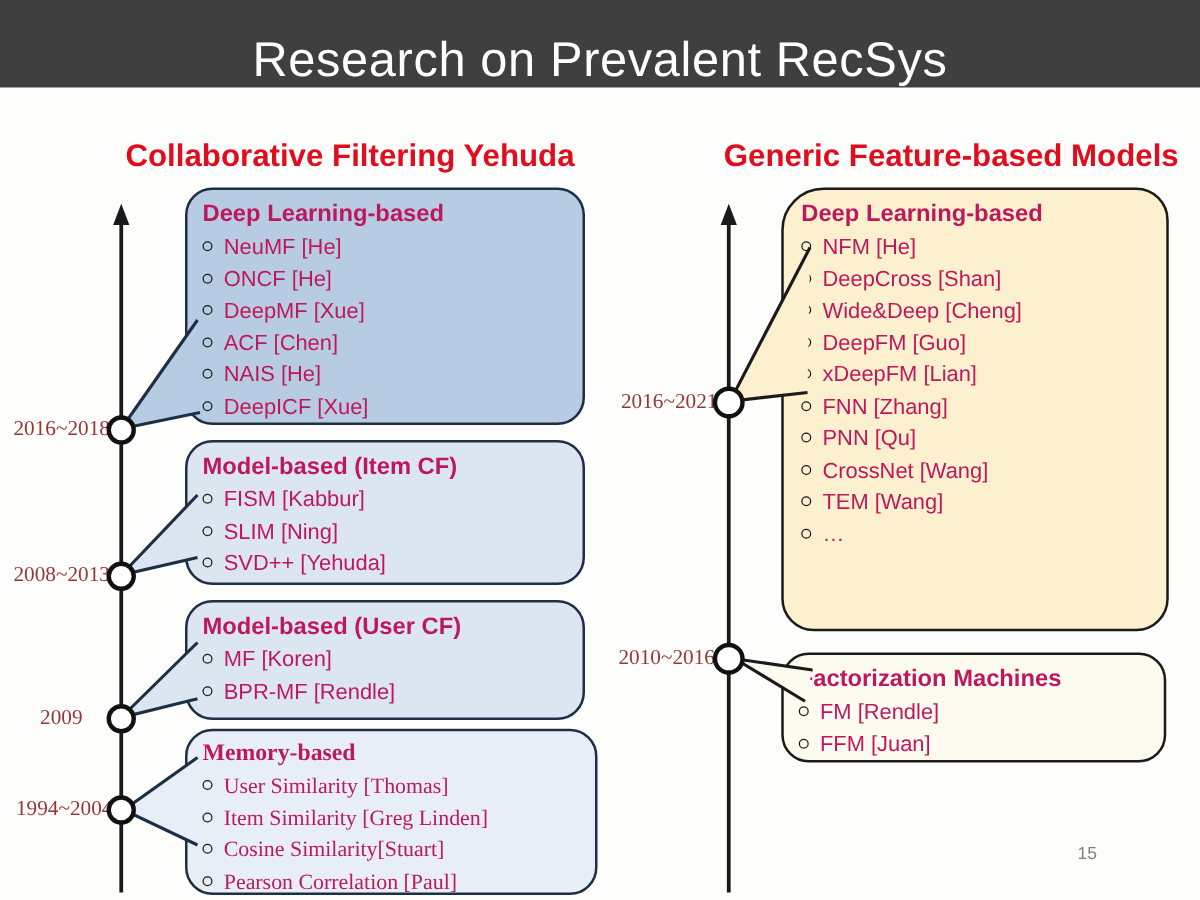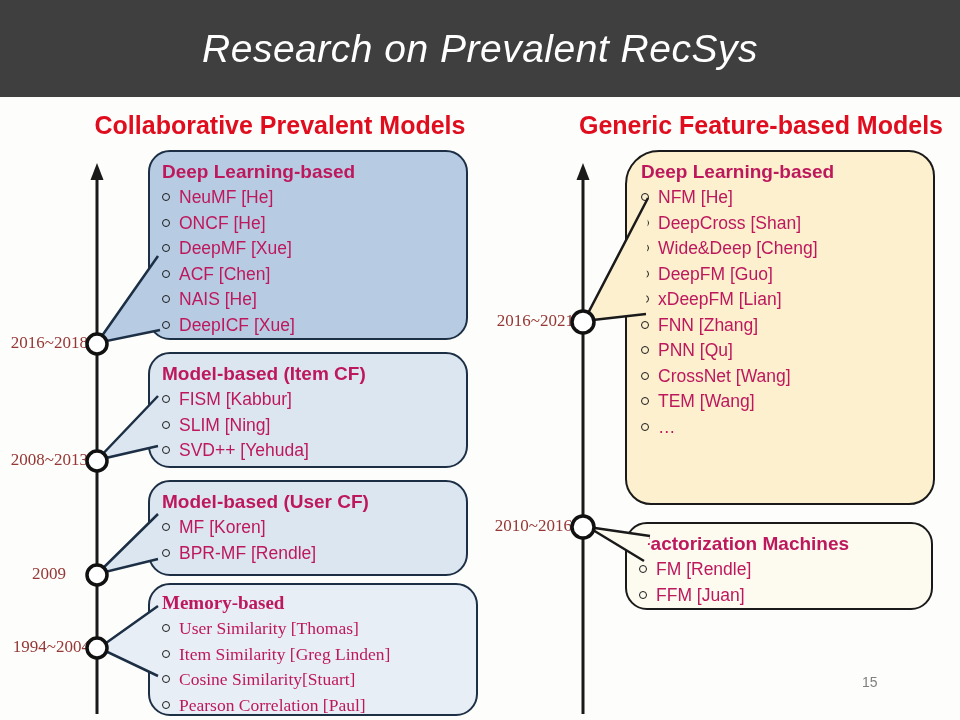--- a/index.html
+++ b/index.html
@@ -1,19 +1,19 @@
 <!DOCTYPE html>
 <html><head>
 <meta charset="utf-8">
 <style>
   html,body{margin:0;padding:0;background:#222;}
   #slide{position:relative;width:960px;height:720px;background:#fdfdfb;overflow:hidden;
          font-family:"Liberation Sans",sans-serif;}
   
-  .header{position:absolute;left:0;top:0;width:960px;height:97px;background:#3f3f3f;font-style:italic;}
+  .header{position:absolute;left:0;top:0;width:960px;height:70px;background:#3f3f3f;}
   .header .title{width:100%;text-align:center;line-height:97px;color:#ffffff;font-size:39px;
                  font-weight:400;letter-spacing:0.5px;}
   
   .colhead{position:absolute;top:111px;font-size:25px;font-weight:700;color:#e00d1e;
            text-align:center;white-space:nowrap;}
   .colhead.left{left:70px;width:420px;}
   .colhead.right{left:553px;width:416px;}
   
   .year{position:absolute;font-family:"Liberation Serif",serif;font-size:17px;color:#953735;
         text-align:right;white-space:nowrap;}
@@ -42,21 +42,21 @@
 </style>
 </head>
 <body>
 
 <div id="slide">
 
   <div class="header">
     <div class="title">Research on Prevalent RecSys</div>
   </div>
 
-  <div class="colhead left">Collaborative Prevalent Models</div>
+  <div class="colhead left">Collaborative Filtering Yehuda</div>
   <div class="colhead right">Generic Feature-based Models</div>
 
   <div class="year" style="left:0;width:88px;top:333px">2016~2018</div>
   <div class="year" style="left:0;width:88px;top:450px">2008~2013</div>
   <div class="year" style="left:0;width:66px;top:564px">2009</div>
   <div class="year" style="left:0;width:90px;top:637px">1994~2004</div>
 
   <div class="year" style="left:480px;width:94px;top:311px">2016~2021</div>
   <div class="year" style="left:480px;width:92px;top:516px">2010~2016</div>
 

